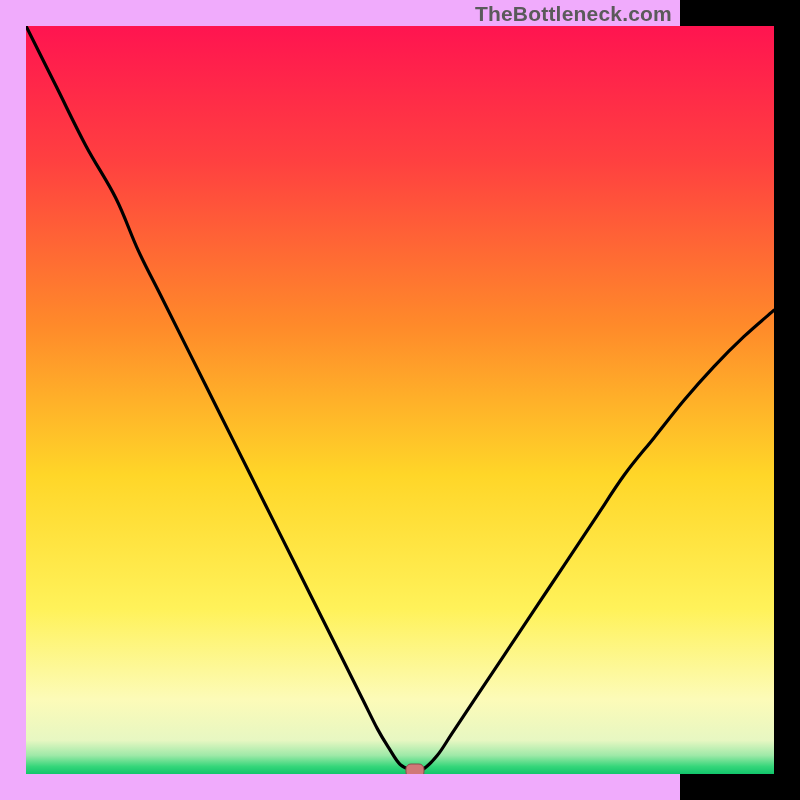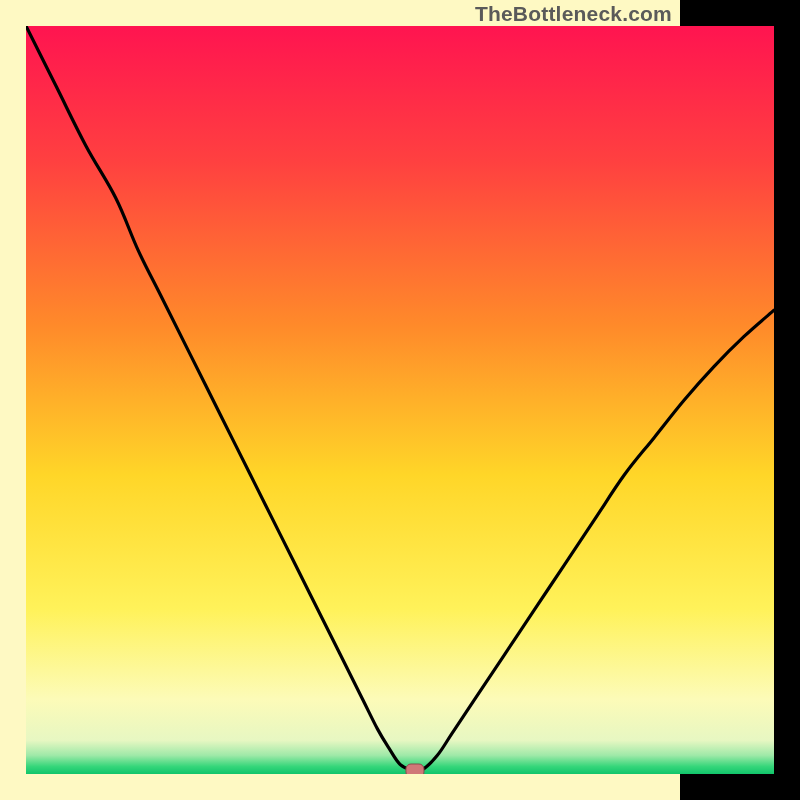--- a/index.html
+++ b/index.html
@@ -7,21 +7,21 @@
     padding: 0;
     width: 800px;
     height: 800px;
     background: #000;
     overflow: hidden;
   }
   .frame {
     position: relative;
     width: 680px;
     height: 800px;
-    background: #fef9c3;
+    background: #f0abfc;
   }
   .plot {
     position: absolute;
     left: 26px;
     top: 26px;
     width: 748px;
     height: 748px;
     overflow: hidden;
   }
   .watermark {

